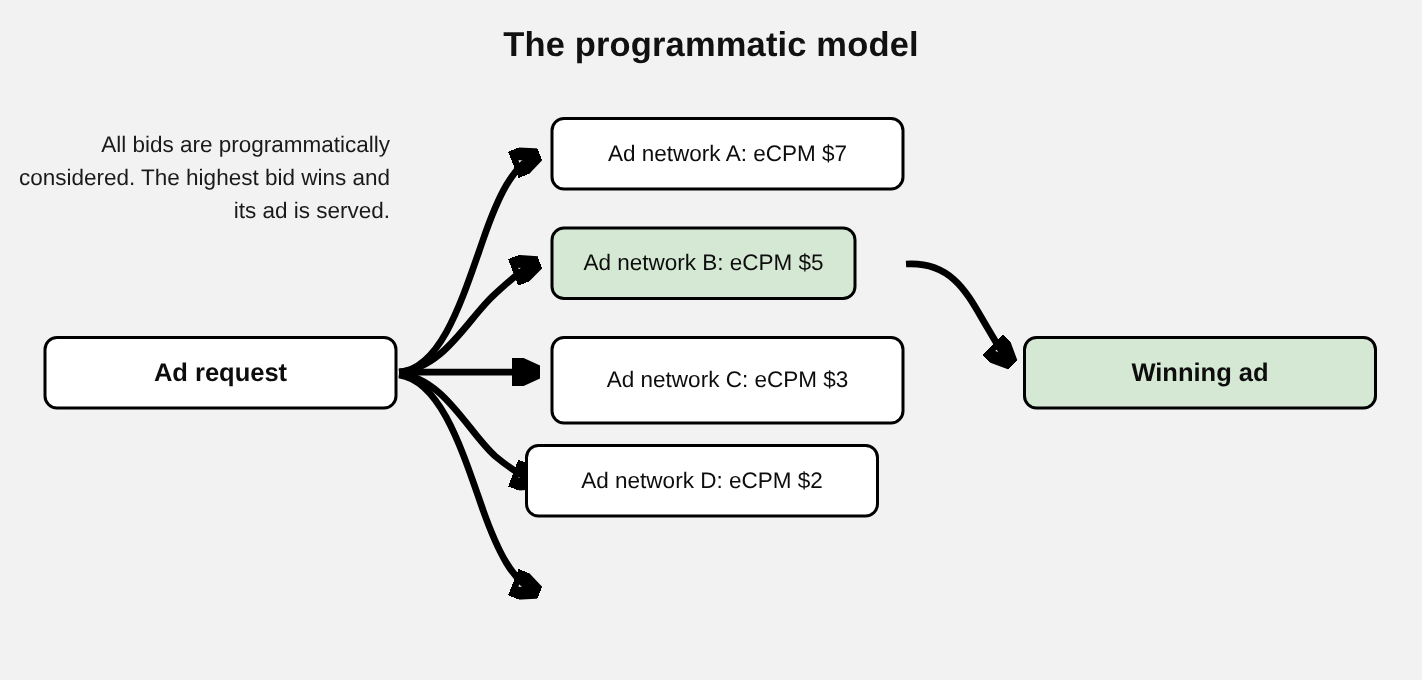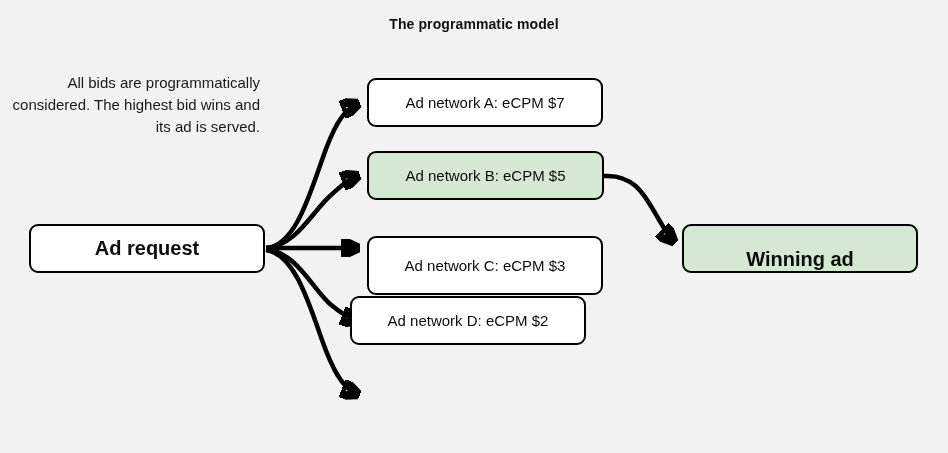--- a/index.html
+++ b/index.html
@@ -17,29 +17,29 @@
     position: relative;
     width: 948px;
     height: 453px;
   }
   .title {
     position: absolute;
     left: 0;
     top: 16px;
     width: 948px;
     text-align: center;
-    font-size: 14px;
+    font-size: 23px;
     font-weight: bold;
     color: #111111;
     letter-spacing: 0.1px;
   }
   .caption {
     position: absolute;
     left: 12px;
-    top: 72px;
+    top: 86px;
     width: 248px;
     text-align: right;
     font-size: 15px;
     line-height: 22px;
     color: #1a1a1a;
   }
   .node {
     position: absolute;
     box-sizing: border-box;
     border: 2px solid #000000;
@@ -49,29 +49,29 @@
     justify-content: center;
     font-size: 15px;
     color: #0d0d0d;
     background: #ffffff;
   }
   .node.green {
     background: #d5e8d4;
   }
   .node.bold {
     font-weight: bold;
-    font-size: 20px;
+    font-size: 17px;
   }
   #ad-request { left: 29px;  top: 224px; width: 236px; height: 49px; }
   #net-a      { left: 367px; top: 78px;  width: 236px; height: 49px; }
-  #net-b      { left: 367px; top: 151px; width: 237px; height: 49px; }
-  #net-c      { left: 367px; top: 236px; width: 236px; height: 59px; }
+  #net-b      { left: 367px; top: 151px; width: 204px; height: 49px; }
+  #net-c      { left: 367px; top: 224px; width: 236px; height: 59px; }
   #net-d      { left: 350px; top: 296px; width: 236px; height: 49px; }
   #net-e      { left: 367px; top: 369px; width: 236px; height: 49px; }
-  #winning-ad { left: 682px; top: 224px; width: 236px; height: 49px; align-items: flex-end; }
+  #winning-ad { left: 682px; top: 224px; width: 236px; height: 49px; }
   svg.edges {
     position: absolute;
     left: 0;
     top: 0;
     width: 948px;
     height: 453px;
     pointer-events: none;
   }
   svg.edges path {
     fill: none;

